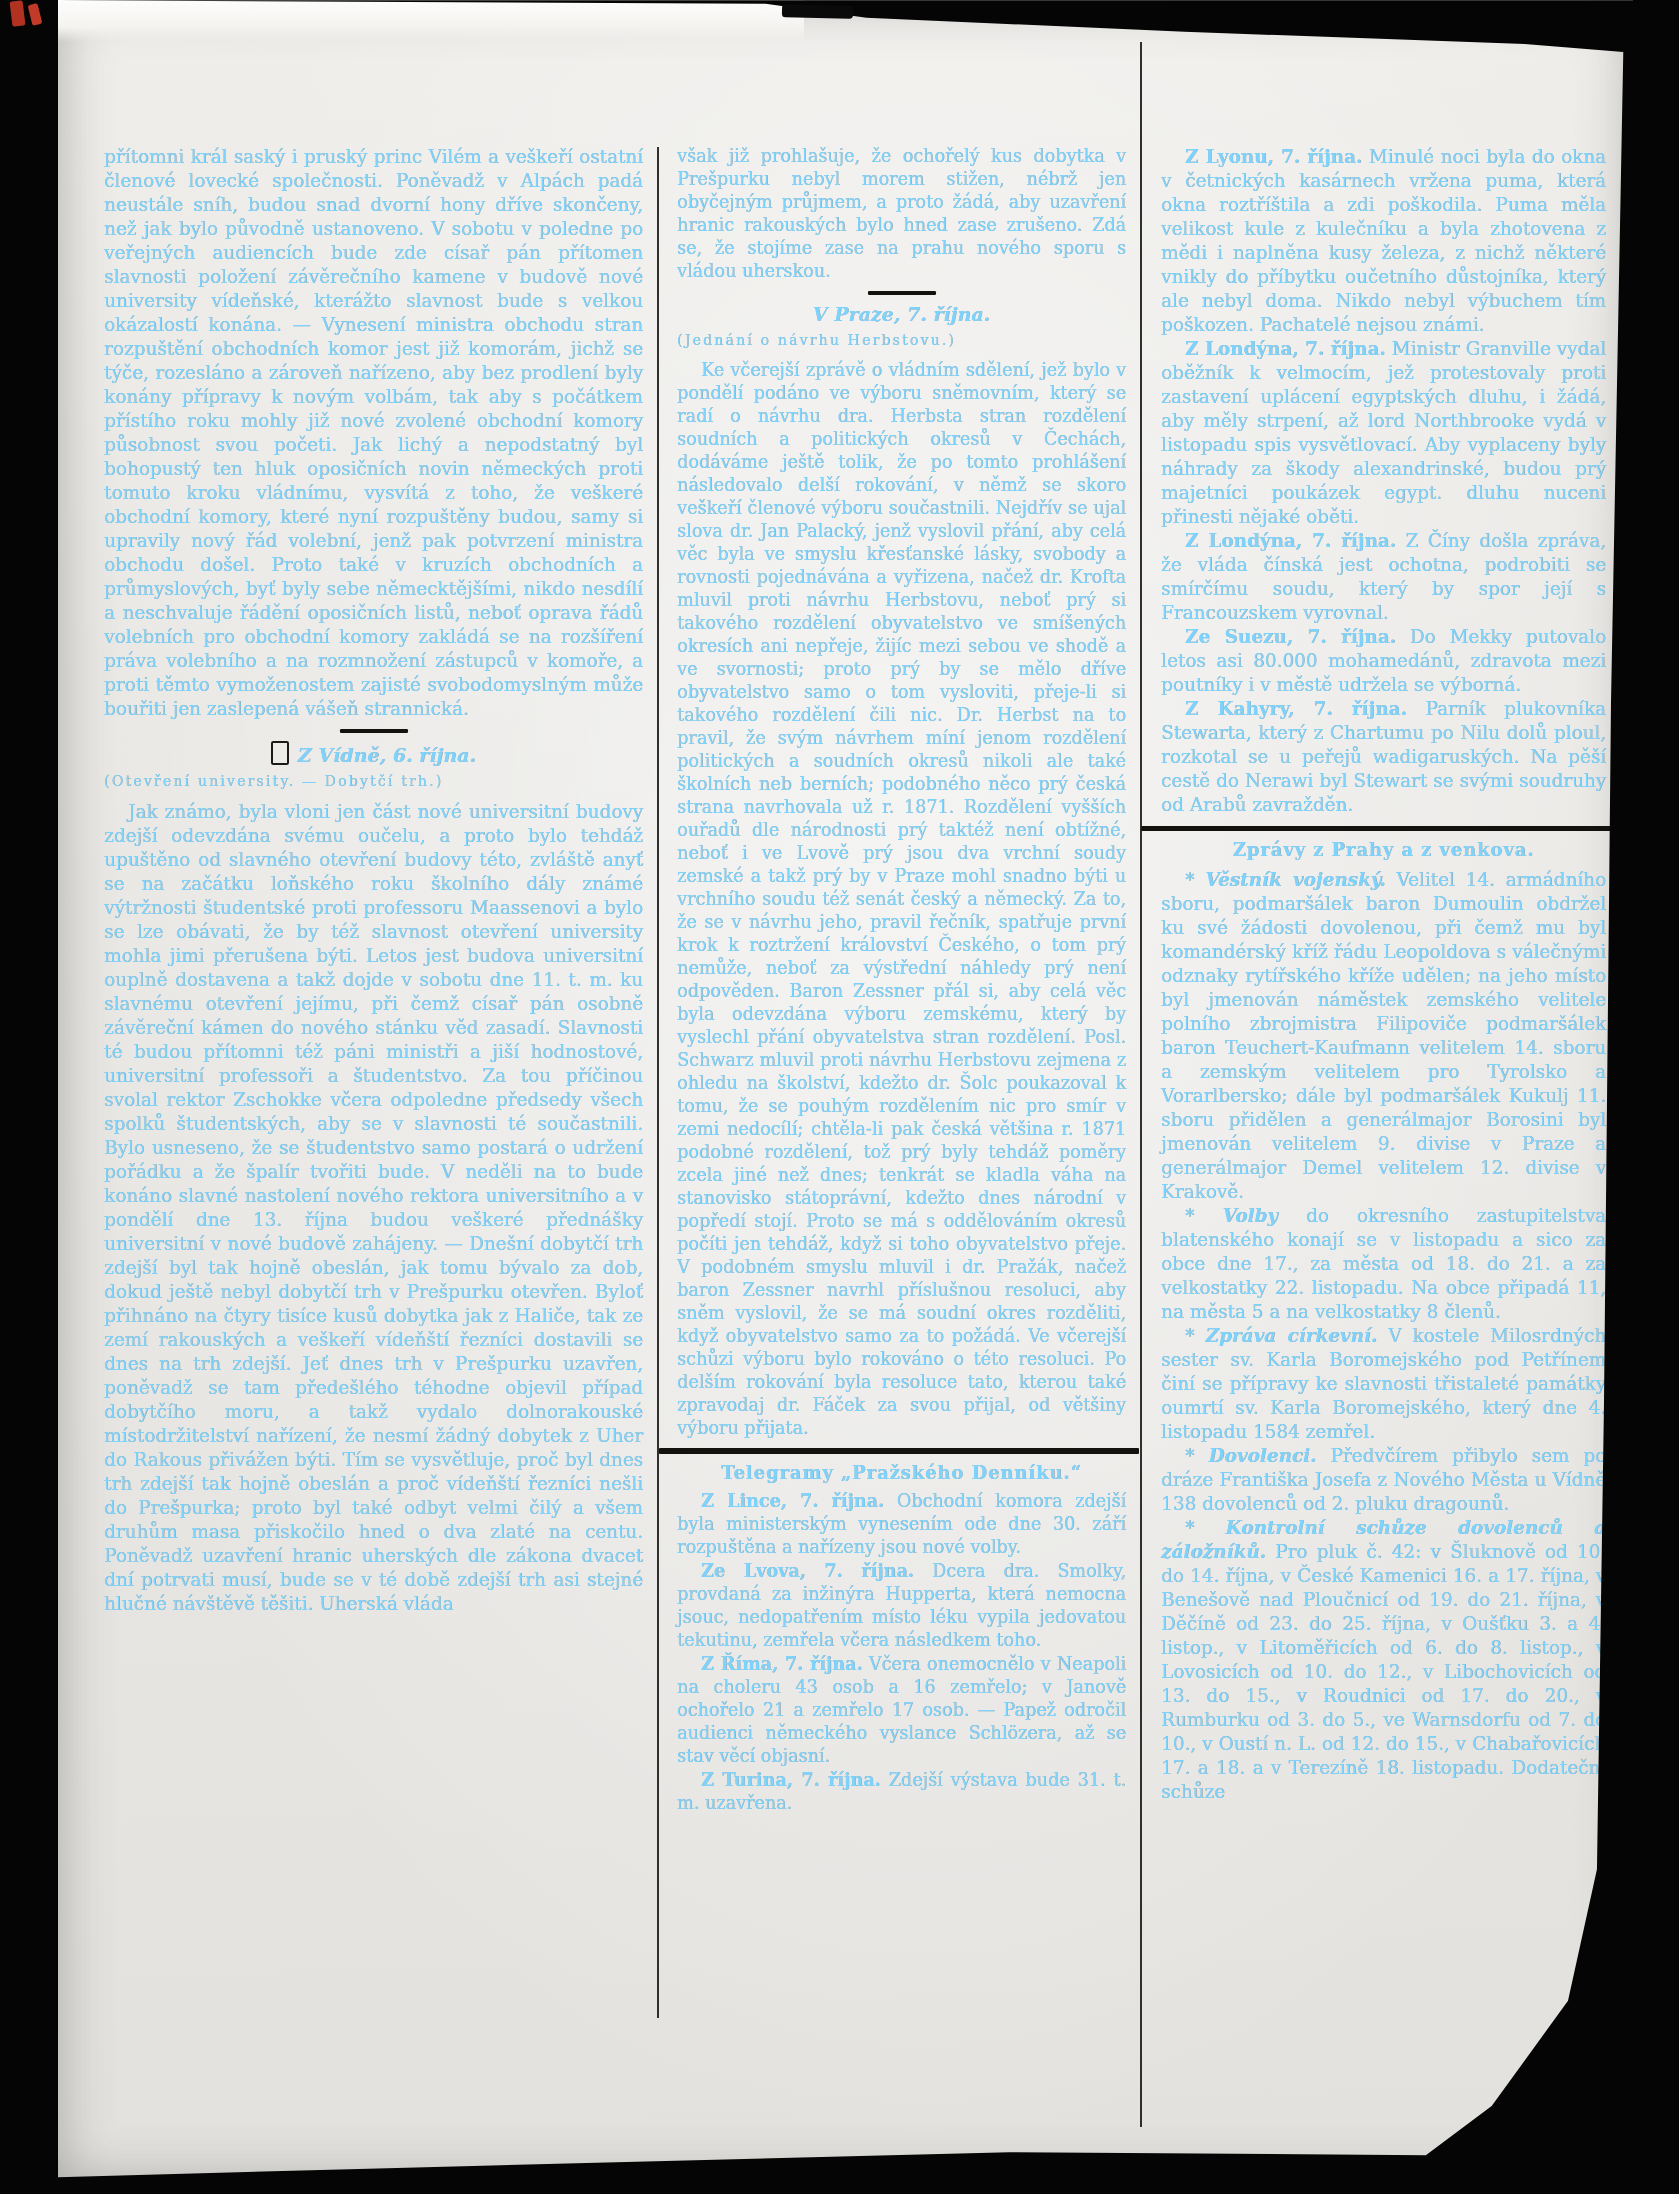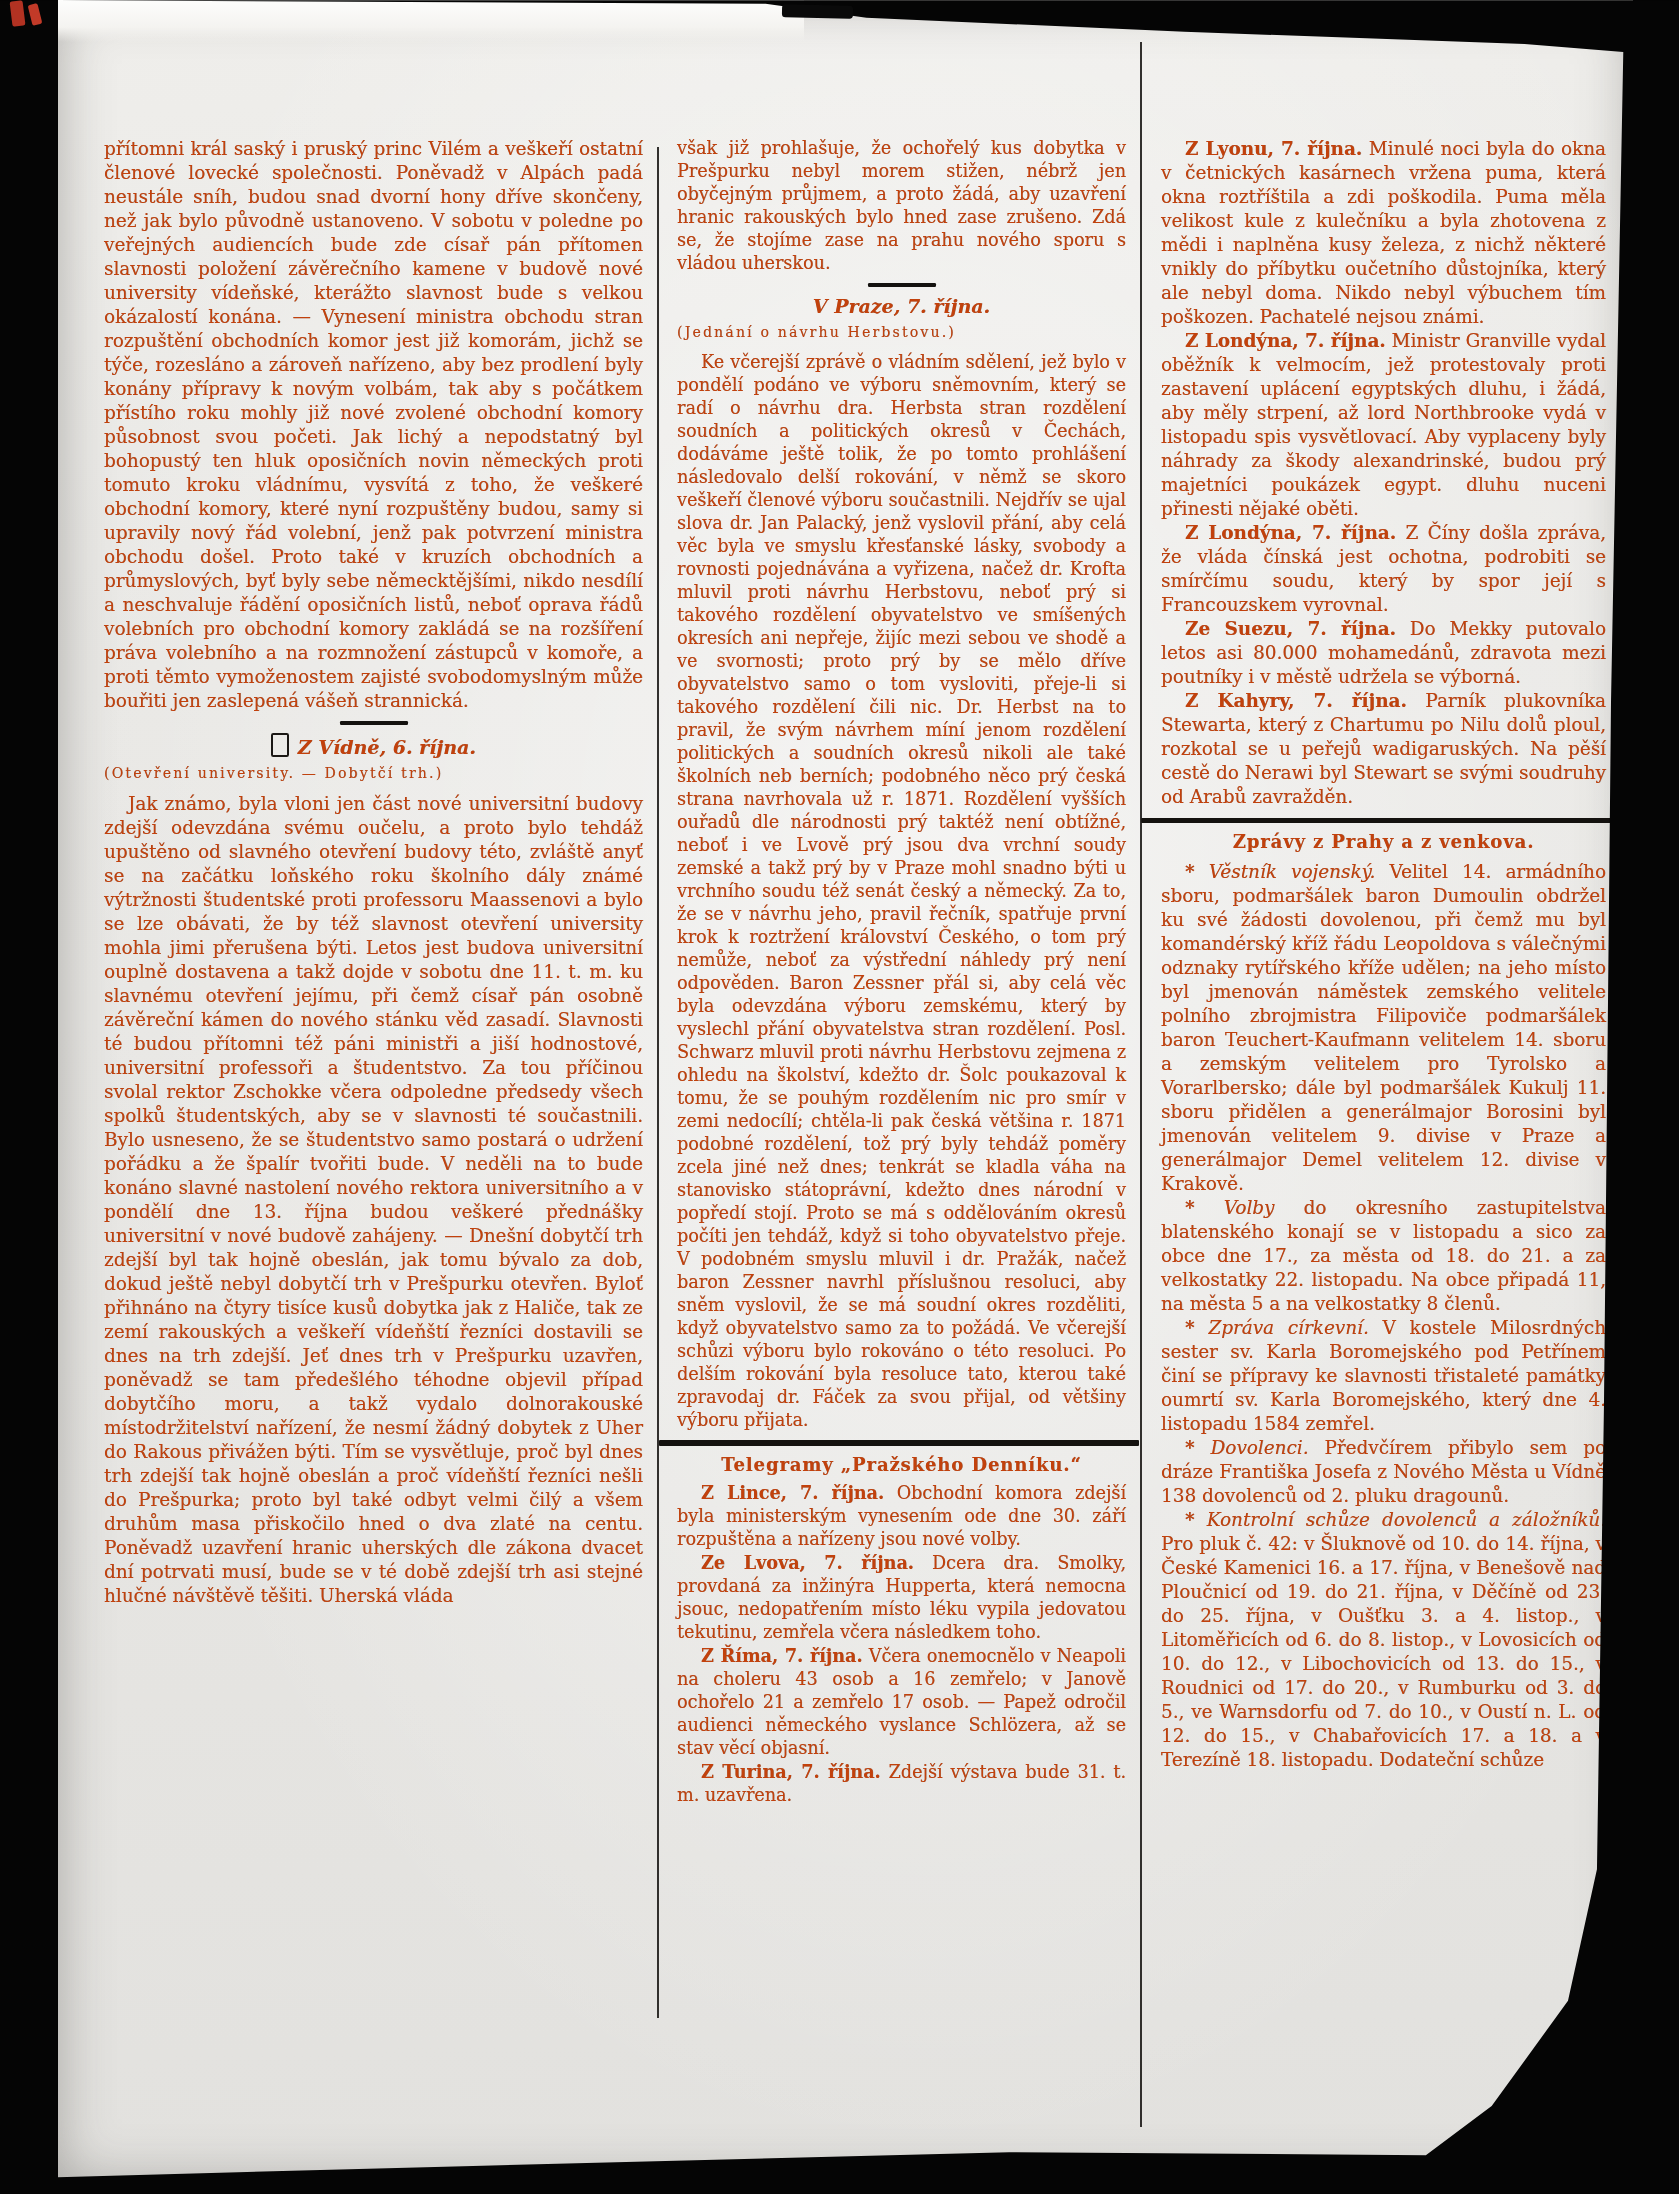--- a/index.html
+++ b/index.html
@@ -18,29 +18,29 @@
   .red-mark{position:absolute;z-index:7;border-radius:2.2px;}
   #red-mark-1{left:11.4px;top:0.9px;width:13px;height:24.6px;background:#b23222;transform:rotate(-7deg);}
   #red-mark-2{left:30px;top:4.4px;width:9.7px;height:21px;background:#c23a28;transform:rotate(-14deg);}
   #top-dash{position:absolute;left:782px;top:5.3px;width:71px;height:13px;background:#0a0a0a;
             border-radius:3.5px;transform:rotate(1.2deg);z-index:6;}
   
   .vrule{position:absolute;width:2.2px;background:#1d1b18;opacity:.9;z-index:2;}
   #vrule-1{left:657px;top:147px;height:1871px;}
   #vrule-2{left:1140px;top:42px;height:2085px;}
   
-  .col{position:absolute;top:137px;text-align:justify;color:#c2410c;z-index:1;
+  .col{position:absolute;top:145px;text-align:justify;color:#7dd3fc;z-index:1;
        text-shadow:0.3px 0.4px 0.3px rgba(25,22,18,.38);}
   #col1{left:104px;width:539px;font-size:18.4px;line-height:24px;}
   #col2{left:677px;width:449px;font-size:17.6px;line-height:23px;}
   #col3{left:1161px;width:445px;font-size:18.4px;line-height:24px;}
   p{margin:0;text-indent:24px;}
   p.cont{text-indent:0;}
   .lead{font-weight:bold;}
-  .news-lead{font-weight:normal;font-style:italic;}
+  .news-lead{font-weight:bold;font-style:italic;}
   .star{font-weight:bold;}
   .dateline-hdr{text-align:center;font-weight:bold;font-style:italic;font-size:19px;
                 margin:6.1px 0 2.6px;text-indent:0;}
   .sub-hdr{text-align:left;font-size:14px;letter-spacing:2.2px;margin:0 0 7px;text-indent:0;}
   .section-hdr{text-align:center;font-weight:bold;font-size:18px;letter-spacing:0.9px;
                margin:7px 0 5.3px;text-indent:0;}
   .dash-divider{width:68px;height:4px;background:#14120f;margin:8px auto;border-radius:1.3px;}
   .thick-rule{height:5.7px;background:#14120f;border-radius:0.9px;margin:8.8px 0 2.6px;}
   #col2 .thick-rule{margin-left:-18.4px;margin-right:-13px;}
   #col3 .thick-rule{margin-left:-20px;margin-right:-8px;}

